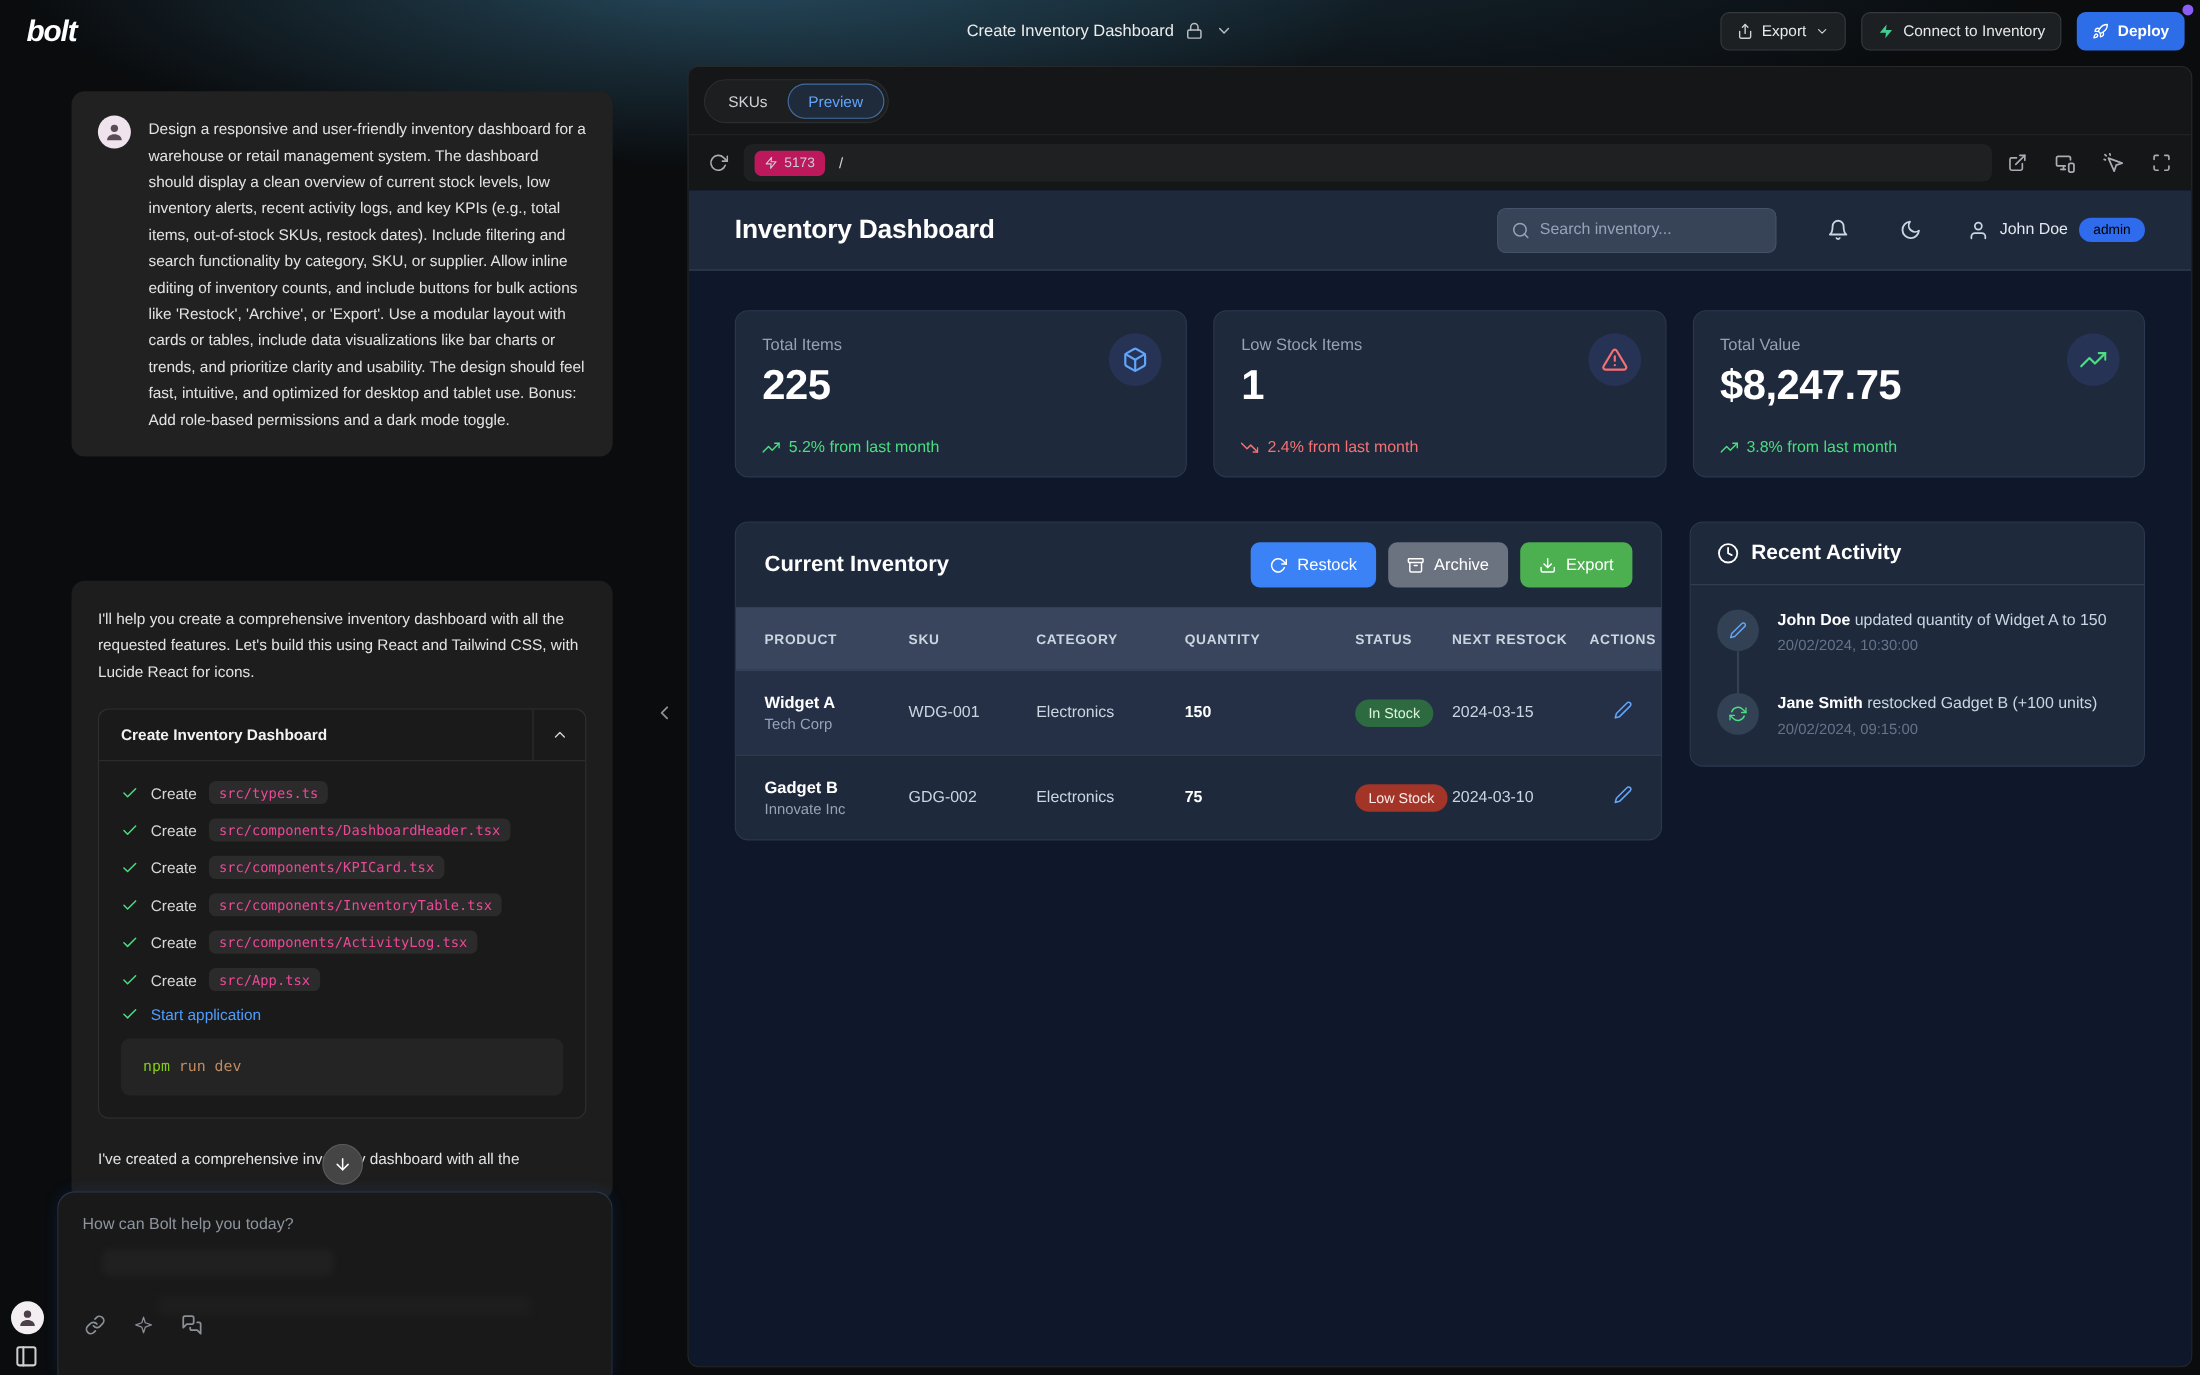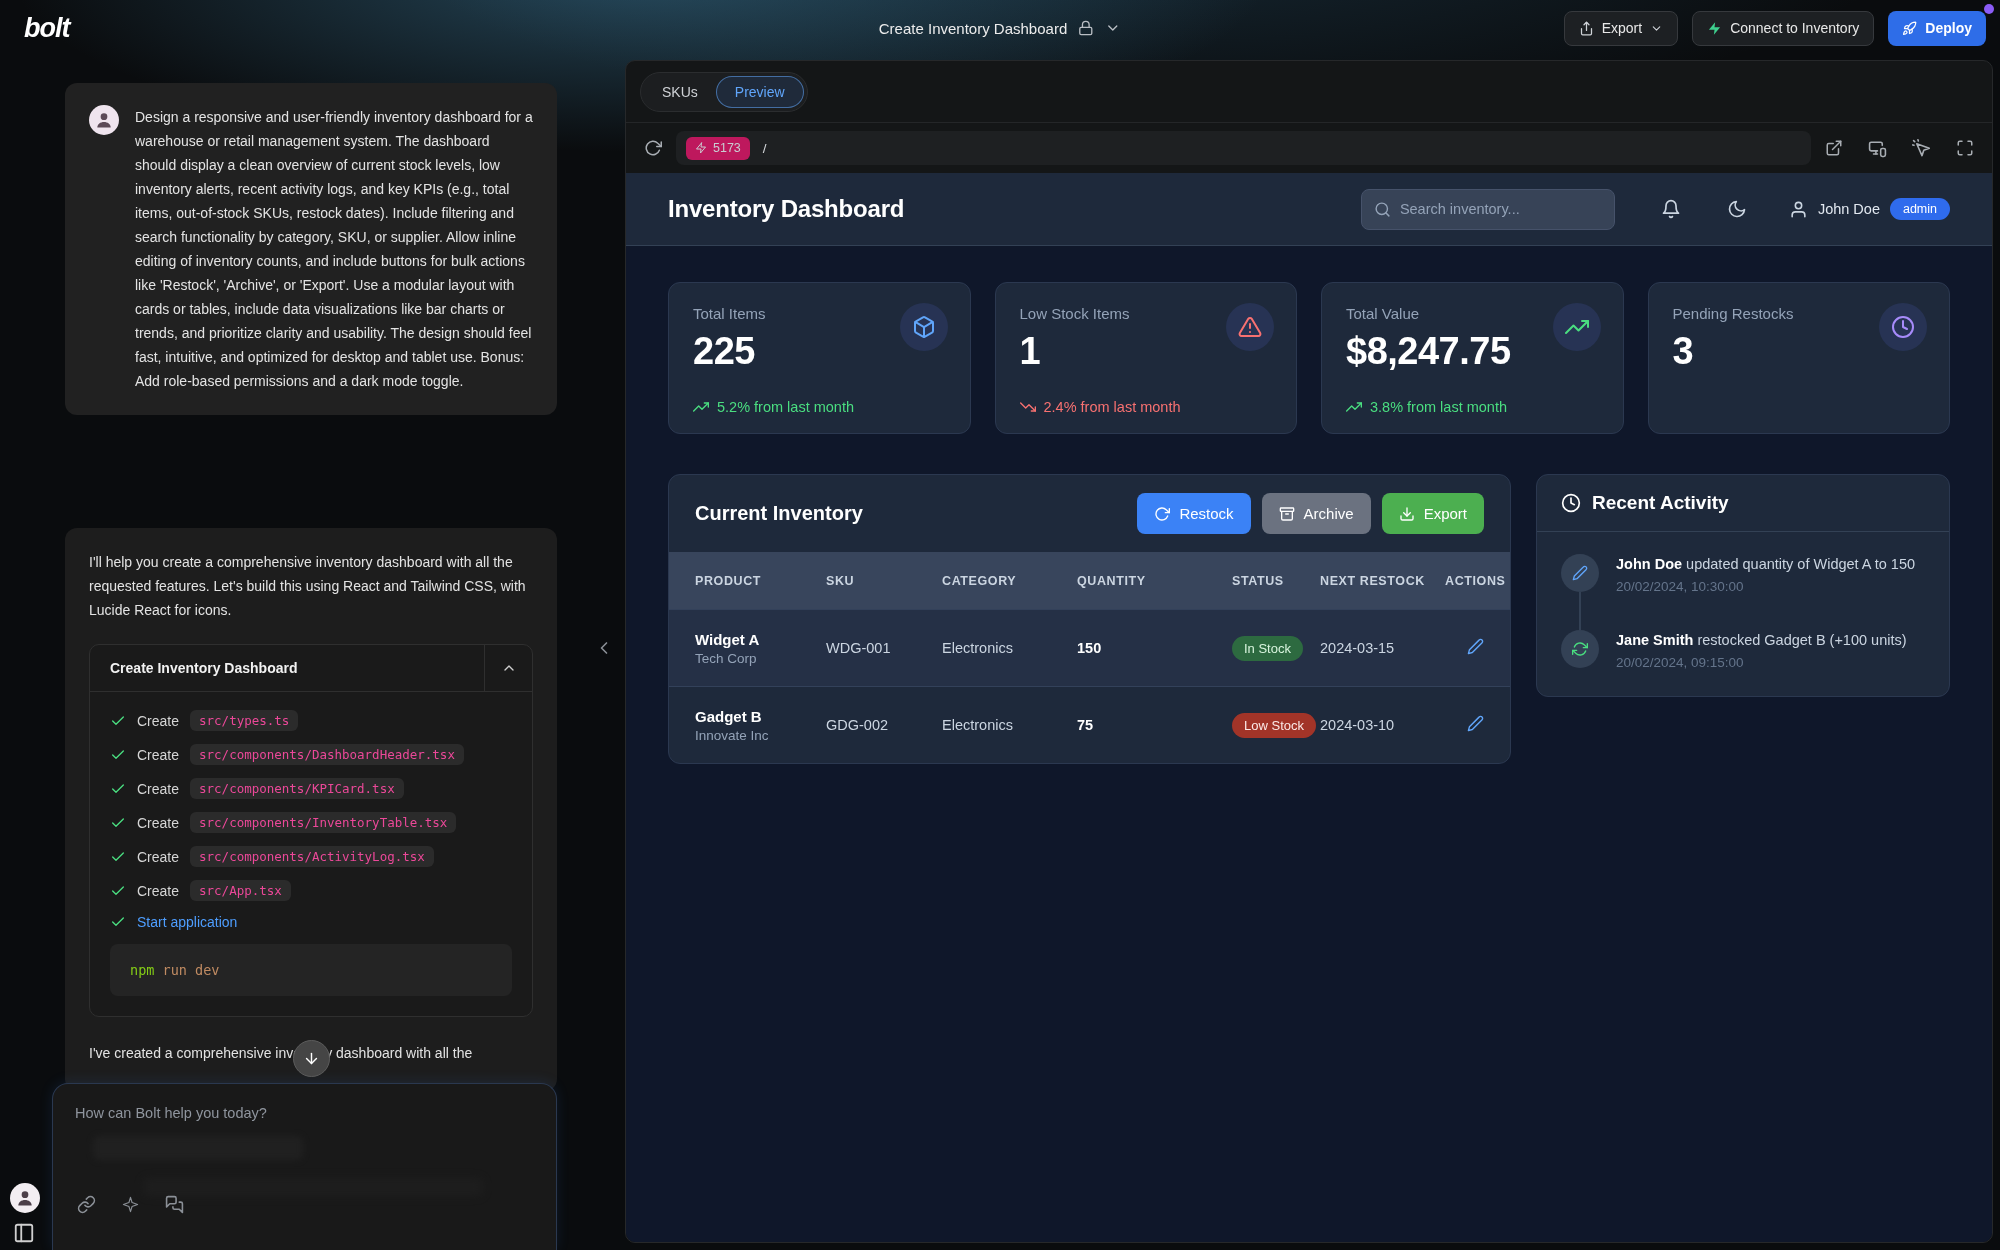--- a/index.html
+++ b/index.html
@@ -77,21 +77,21 @@
   .dash-header { height:73px; background:#1e293b; border-bottom:1px solid #334155; display:flex; align-items:center; padding:0 42px; }
   .dash-title { font-size:24px; font-weight:700; color:#fff; letter-spacing:-.2px; }
   .dash-right { margin-left:auto; display:flex; align-items:center; }
   .search-box { width:254px; height:41px; background:#374357; border:1px solid #46526a; border-radius:8px; display:flex; align-items:center; padding:0 12px; gap:9px; color:#94a3b8; }
   .search-box input { flex:1; background:transparent; border:none; outline:none; color:#e2e8f0; font-size:14.5px; font-family:"Liberation Sans", sans-serif; width:140px; }
   .search-box input::placeholder { color:#94a3b8; }
   .hdr-icon { color:#cbd5e1; margin-left:46px; cursor:pointer; }
   .user-chip { display:flex; align-items:center; gap:10px; margin-left:42px; }
   .user-chip .i { color:#cbd5e1; }
   .user-name { font-size:14.5px; color:#e2e8f0; }
-  .role-badge { background:#2f6bed; color:#ffffff; font-size:12.5px; padding:4px 13px; border-radius:999px; cursor:pointer; }
+  .role-badge { background:#2f6bed; color:#000000; font-size:12.5px; padding:4px 13px; border-radius:999px; cursor:pointer; }
 
   .kpi-row { display:flex; gap:24px; padding:36px 42px 0; }
   .kpi-card { flex:1; height:152px; background:#1e293b; border:1px solid #2b3850; border-radius:12px; padding:22px 24px; position:relative; }
   .kpi-label { font-size:15px; color:#94a3b8; }
   .kpi-value { font-size:38px; font-weight:700; color:#fff; margin-top:8px; letter-spacing:-.5px; }
   .kpi-iconwrap { position:absolute; top:20px; right:22px; width:48px; height:48px; border-radius:50%; background:#273354; display:flex; align-items:center; justify-content:center; }
   .kpi-trend { position:absolute; left:24px; bottom:18px; display:flex; align-items:center; gap:8px; font-size:14.5px; }
   .trend-up { color:#4ade80; } .trend-down { color:#f87171; }
   .ic-blue { color:#60a5fa; } .ic-red { color:#f87171; } .ic-green { color:#4ade80; } .ic-purple { color:#a78bfa; }
 
@@ -492,32 +492,20 @@
             </div>
           <div class="kpi-trend trend-up">
             <span class="i">
                 <svg width="16" height="16" viewBox="0 0 24 24" fill="none" stroke="currentColor" stroke-width="2" stroke-linecap="round" stroke-linejoin="round">
                   <polyline points="23 6 13.5 15.5 8.5 10.5 1 18"></polyline>
                   <polyline points="17 6 23 6 23 12"></polyline>
                 </svg>
               </span>
             <span>3.8% from last month</span>
           </div>
-        </div>
-        <div class="kpi-card">
-          <div class="kpi-label">Pending Restocks</div>
-          <div class="kpi-value">3</div>
-          <div class="kpi-iconwrap">
-              <span class="i ic-purple">
-                <svg width="24" height="24" viewBox="0 0 24 24" fill="none" stroke="currentColor" stroke-width="2" stroke-linecap="round" stroke-linejoin="round">
-                  <circle cx="12" cy="12" r="10"></circle>
-                  <polyline points="12 6 12 12 16 14"></polyline>
-                </svg>
-              </span>
-            </div>
         </div>
       </div>
 
       <div class="main-row">
 
         <div class="inv-panel">
           <div class="inv-head">
             <div class="inv-title">Current Inventory</div>
             <div class="inv-btns">
               <button class="act-btn btn-restock">

